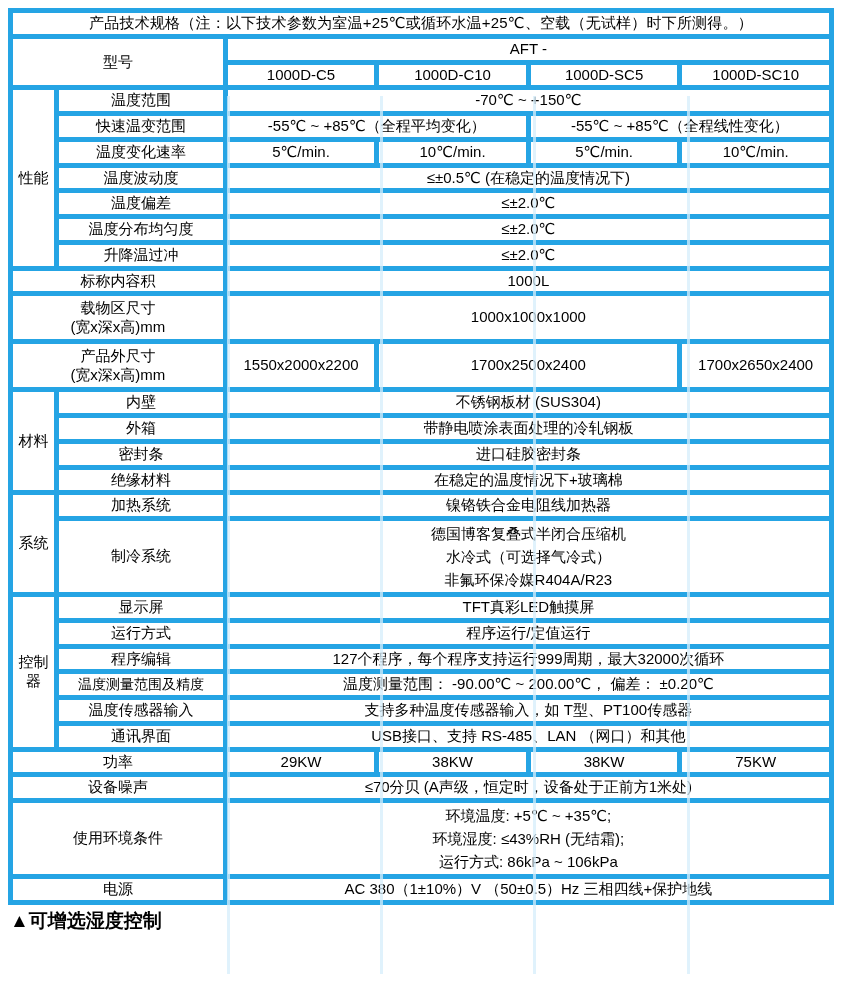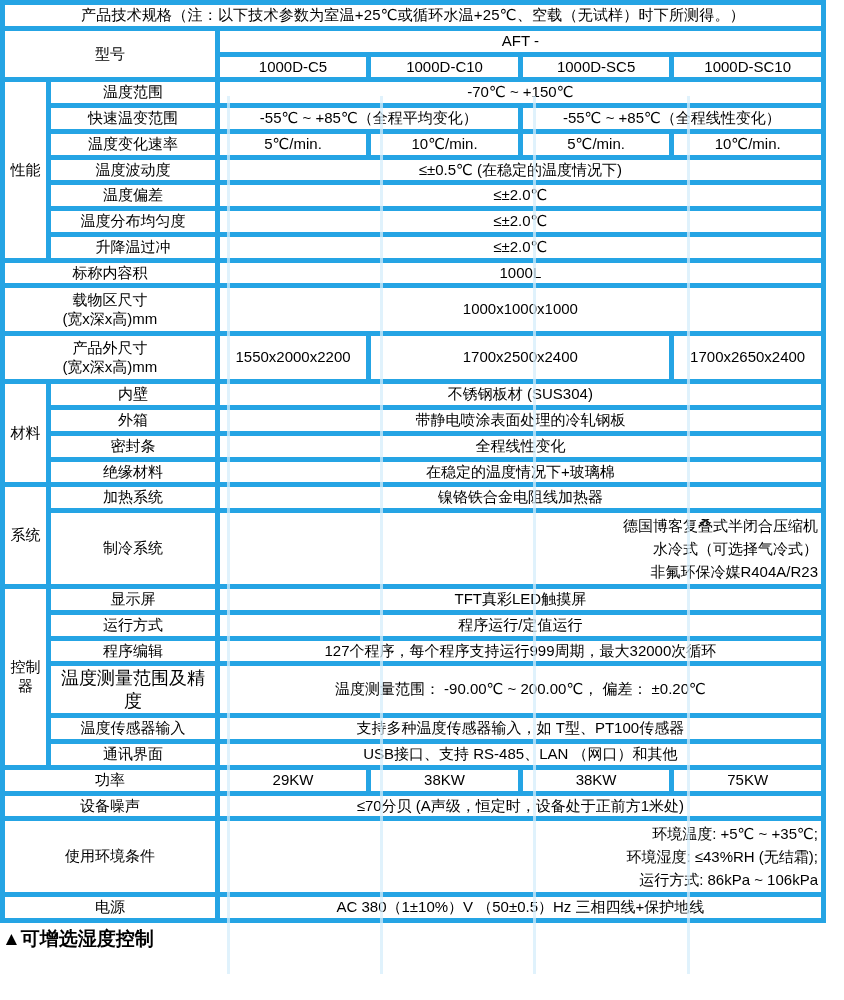--- a/index.html
+++ b/index.html
@@ -6,21 +6,21 @@
     --blue:#25A4E4;
     --hdr:#A6DAF4;
     --faint:rgba(213,238,251,0.75);
   }
   html,body{margin:0;padding:0;background:#fff;}
   body{font-family:"Liberation Sans","DejaVu Sans",sans-serif;color:#000;}
   .page{
     position:relative;
     width:844px;height:1000px;
     box-sizing:border-box;
-    padding:0;
+    padding:8px;
     background:#fff;
     overflow:hidden;
   }
   table.spec{
     border-collapse:collapse;
     table-layout:fixed;
     width:826px;
     border:3px solid var(--blue);
   }
   table.spec td{
@@ -29,21 +29,21 @@
     text-align:center;
     vertical-align:middle;
     font-size:15px;
     line-height:1.25;
     padding:1px 3px;
     overflow:hidden;
   }
   td.hdr{background:var(--hdr);}
   td.title-cell{font-size:15px;letter-spacing:0.2px;}
   .two-line span{display:block;}
-  .multi span{display:block;line-height:23px;text-align:right;}
+  .multi span{display:block;line-height:23px;}
   .section-cell{padding:1px 2px;}
   
   .faint-line{
     position:absolute;
     top:96px;
     height:878px;
     width:3px;
     background:var(--faint);
     pointer-events:none;
   }
@@ -143,21 +143,21 @@
       <td rowspan="4" class="section-cell">材料</td>
       <td>内壁</td>
       <td colspan="4">不锈钢板材 (SUS304)</td>
     </tr>
     <tr style="height:25px">
       <td>外箱</td>
       <td colspan="4">带静电喷涂表面处理的冷轧钢板</td>
     </tr>
     <tr style="height:25px">
       <td>密封条</td>
-      <td colspan="4">全程线性变化</td>
+      <td colspan="4">进口硅胶密封条</td>
     </tr>
     <tr style="height:25px">
       <td>绝缘材料</td>
       <td colspan="4">在稳定的温度情况下+玻璃棉</td>
     </tr>
 
     <tr style="height:25px">
       <td rowspan="2" class="section-cell">系统</td>
       <td>加热系统</td>
       <td colspan="4">镍铬铁合金电阻线加热器</td>
@@ -178,21 +178,21 @@
     </tr>
     <tr style="height:23px">
       <td>运行方式</td>
       <td colspan="4">程序运行/定值运行</td>
     </tr>
     <tr style="height:23px">
       <td>程序编辑</td>
       <td colspan="4">127个程序，每个程序支持运行999周期，最大32000次循环</td>
     </tr>
     <tr style="height:23px">
-      <td style="font-size:18px">温度测量范围及精度</td>
+      <td style="font-size:14px">温度测量范围及精度</td>
       <td colspan="4">温度测量范围： -90.00℃ ~ 200.00℃， 偏差： ±0.20℃</td>
     </tr>
     <tr style="height:23px">
       <td>温度传感器输入</td>
       <td colspan="4">支持多种温度传感器输入，如 T型、PT100传感器</td>
     </tr>
     <tr style="height:23px">
       <td>通讯界面</td>
       <td colspan="4">USB接口、支持 RS-485、LAN （网口）和其他</td>
     </tr>

